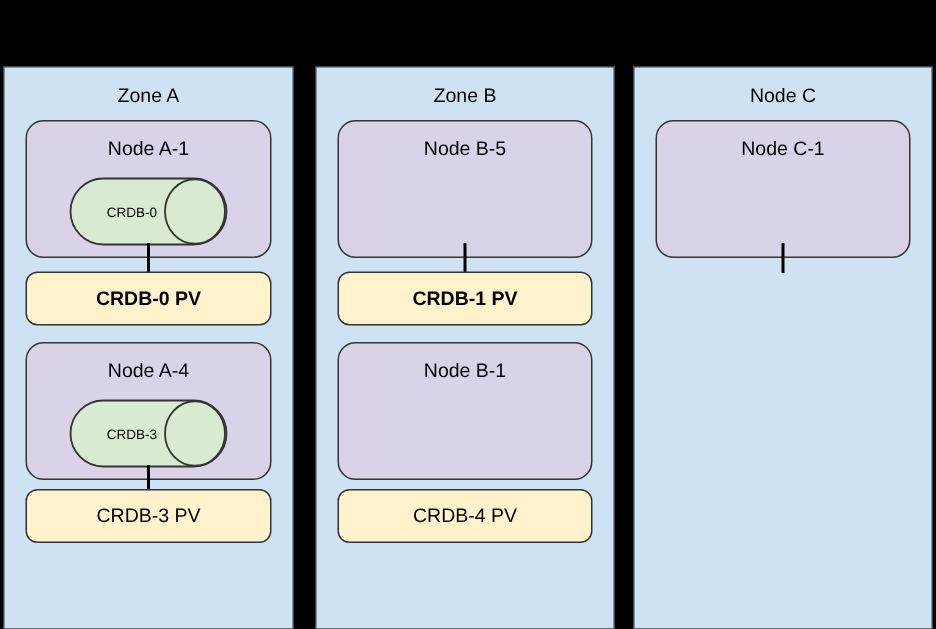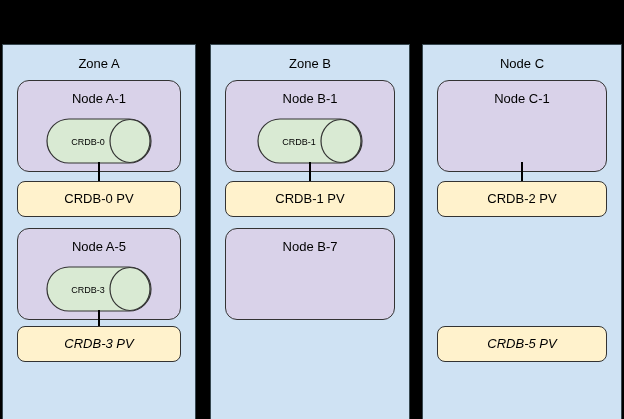--- a/index.html
+++ b/index.html
@@ -88,22 +88,22 @@
     position: absolute;
     left: 14px; right: 14px;
     height: 36px;
     background: var(--pv-fill);
     border: 1px solid var(--shape-border);
     border-radius: 8px;
     text-align: center;
     line-height: 34px;
     font-size: 13px;
   }
-  .pv-1 { top: 136px; }
-  .pv-2 { top: 281px; font-style: italic; }
+  .pv-1 { top: 136px; font-weight: bold; }
+  .pv-2 { top: 281px; }
 </style>
 </head>
 <body>
 
 <div class="canvas">
 
   <div class="zone zone-a">
     <div class="zone-label">Zone A</div>
 
     <div class="node node-1">
@@ -113,59 +113,51 @@
           <rect x="1" y="1" width="104" height="44" rx="22" ry="22" fill="var(--disk-fill)" stroke="var(--shape-border)" stroke-width="1.2"></rect>
           <ellipse cx="84" cy="23" rx="20" ry="21.5" fill="var(--disk-fill)" stroke="var(--shape-border)" stroke-width="1.2"></ellipse>
           <text x="42" y="26.5" text-anchor="middle">CRDB-0</text>
         </svg>
       </div>
     </div>
     <div class="connector connector-1"></div>
     <div class="pv pv-1">CRDB-0 PV</div>
 
     <div class="node node-2">
-      <div class="node-label">Node A-5</div>
+      <div class="node-label">Node A-4</div>
       <div class="disk">
         <svg viewBox="0 0 106 46">
           <rect x="1" y="1" width="104" height="44" rx="22" ry="22" fill="var(--disk-fill)" stroke="var(--shape-border)" stroke-width="1.2"></rect>
           <ellipse cx="84" cy="23" rx="20" ry="21.5" fill="var(--disk-fill)" stroke="var(--shape-border)" stroke-width="1.2"></ellipse>
           <text x="42" y="26.5" text-anchor="middle">CRDB-3</text>
         </svg>
       </div>
     </div>
     <div class="connector connector-2"></div>
     <div class="pv pv-2">CRDB-3 PV</div>
   </div>
 
   <div class="zone zone-b">
     <div class="zone-label">Zone B</div>
 
     <div class="node node-1">
-      <div class="node-label">Node B-1</div>
-      <div class="disk">
-        <svg viewBox="0 0 106 46">
-          <rect x="1" y="1" width="104" height="44" rx="22" ry="22" fill="var(--disk-fill)" stroke="var(--shape-border)" stroke-width="1.2"></rect>
-          <ellipse cx="84" cy="23" rx="20" ry="21.5" fill="var(--disk-fill)" stroke="var(--shape-border)" stroke-width="1.2"></ellipse>
-          <text x="42" y="26.5" text-anchor="middle">CRDB-1</text>
-        </svg>
-      </div>
+      <div class="node-label">Node B-5</div>
     </div>
     <div class="connector connector-1"></div>
     <div class="pv pv-1">CRDB-1 PV</div>
 
     <div class="node node-2">
-      <div class="node-label">Node B-7</div>
+      <div class="node-label">Node B-1</div>
     </div>
+    <div class="pv pv-2">CRDB-4 PV</div>
   </div>
 
   <div class="zone zone-c">
     <div class="zone-label">Node C</div>
 
     <div class="node node-1">
       <div class="node-label">Node C-1</div>
     </div>
     <div class="connector connector-1"></div>
-    <div class="pv pv-1">CRDB-2 PV</div>
 
-    <div class="pv pv-2">CRDB-5 PV</div>
   </div>
 
 </div>
 
 </body></html>

